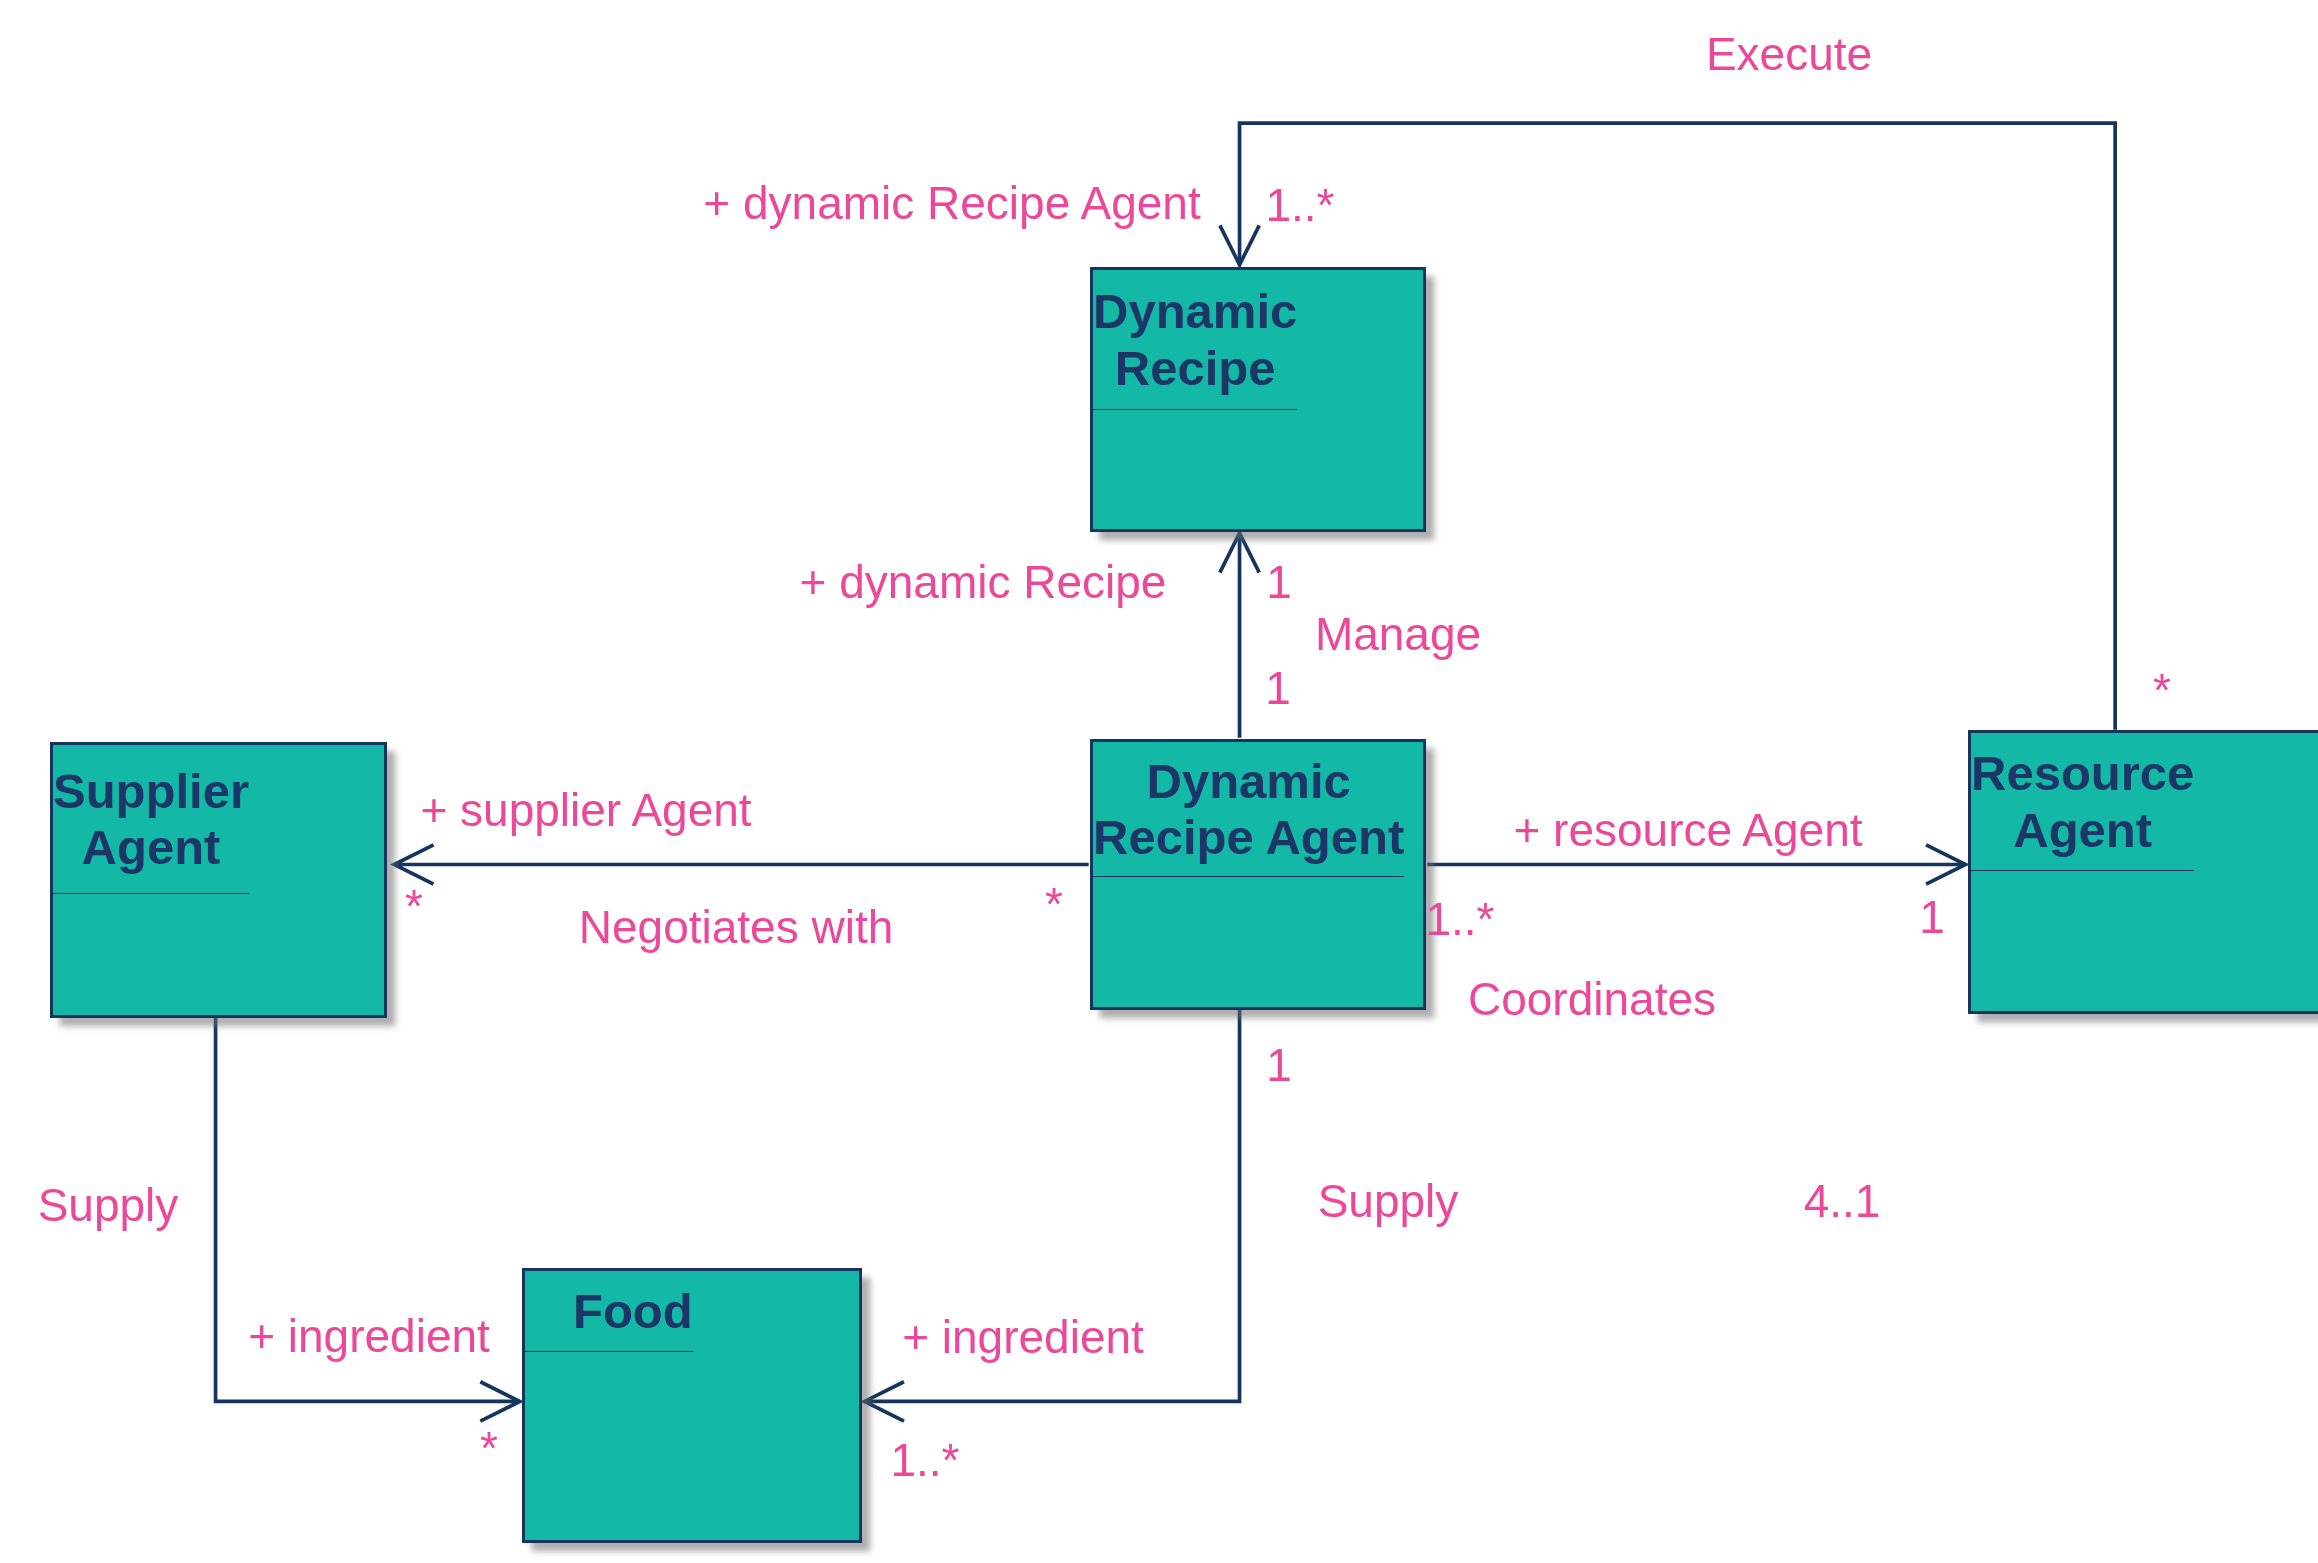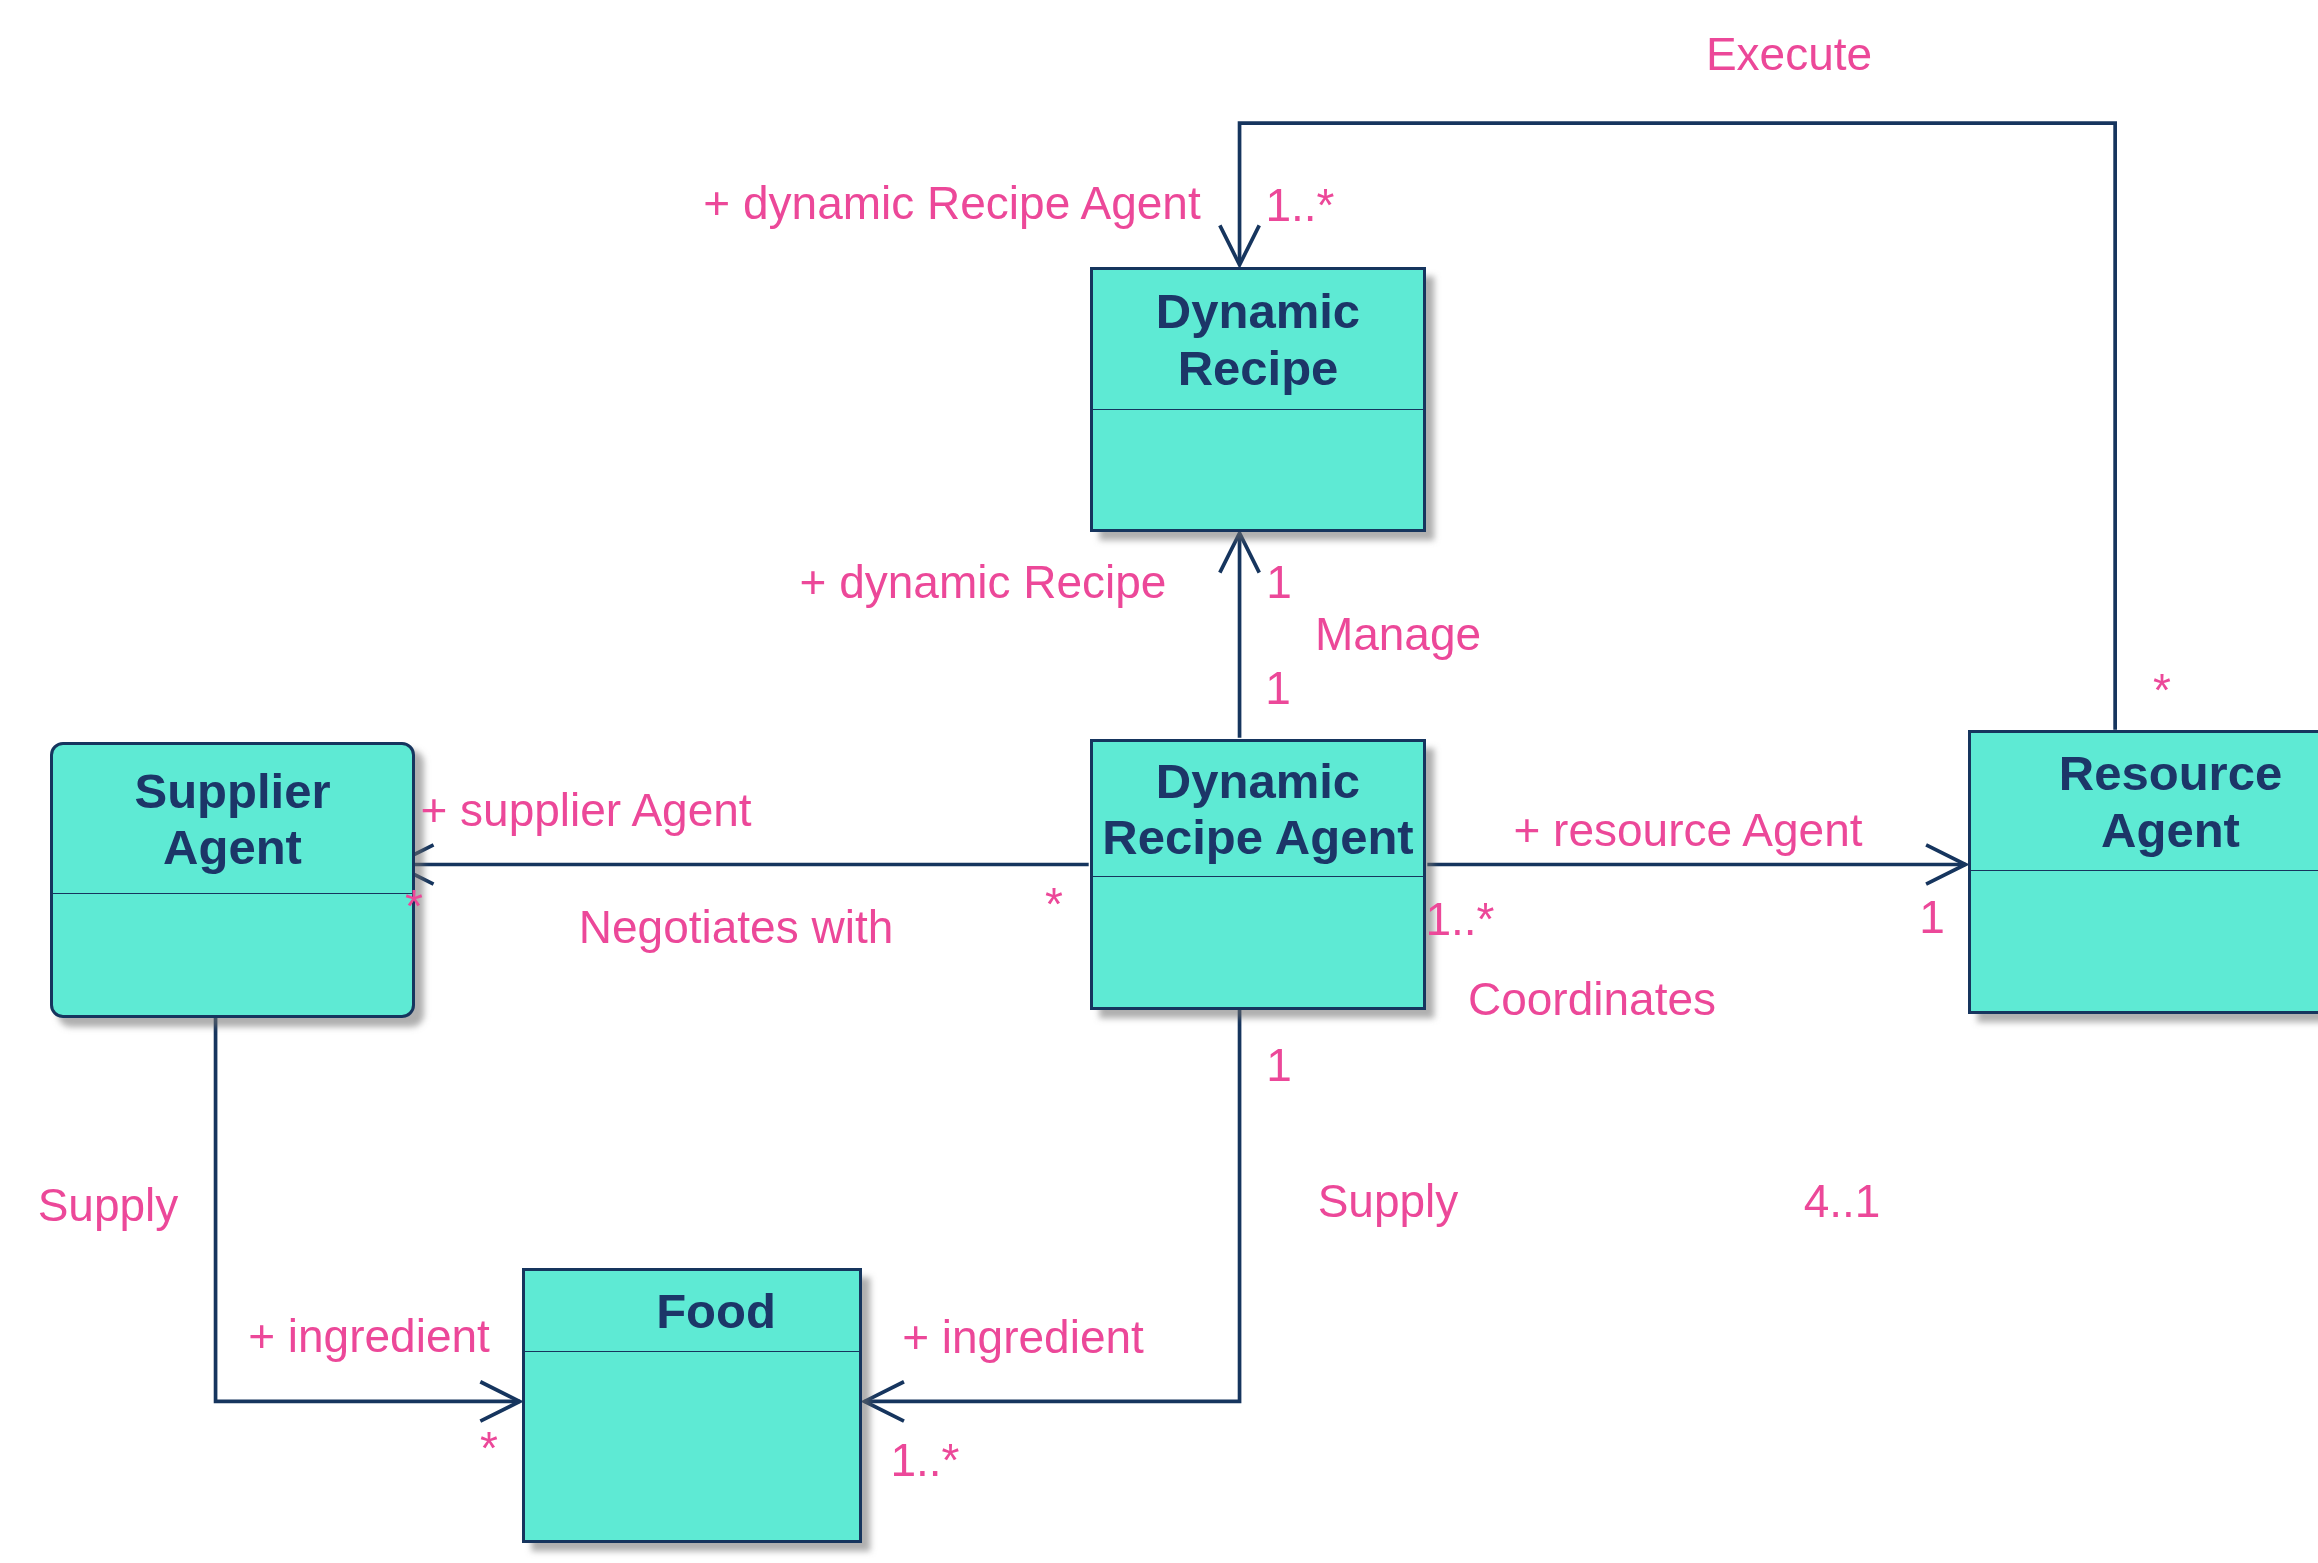--- a/index.html
+++ b/index.html
@@ -7,25 +7,25 @@
     position:relative;
     width:2319px;height:1564px;
     background:#ffffff;
     font-family:"Liberation Sans", sans-serif;
     overflow:hidden;
   }
   #wires{position:absolute;left:0;top:0;width:2319px;height:1564px;}
 
   .uml-class{
     position:absolute;
-    background:#5eead4;
+    background:#14b8a6;
     border:3.7px solid #16355e;
     box-shadow:8.6px 8.6px 6.2px rgba(110,110,110,0.55);
     box-sizing:border-box;
-    display:flex;flex-direction:column;
+    display:flex;flex-direction:row;
   }
   .uml-class .title-compartment{
     display:flex;align-items:center;justify-content:center;
     font-weight:bold;
     font-size:49px;line-height:1.15;
     color:#1c3668;
     text-align:center;
     white-space:pre-line;
     border-bottom:1.8px solid #16355e;
   }
@@ -68,21 +68,21 @@
       <polyline points="780,2244 844,2276 780,2308"></polyline>
     </g>
   </svg>
 
   <div class="uml-class" style="left:1090px;top:267px;width:336px;height:265px;">
     <div class="title-compartment" style="height:139px;">Dynamic
 Recipe</div>
     <div class="body-compartment"></div>
   </div>
 
-  <div class="uml-class" style="left:50px;top:742px;width:365px;height:276px;border-radius:13px;">
+  <div class="uml-class" style="left:50px;top:742px;width:337px;height:276px;">
     <div class="title-compartment" style="height:148px;">Supplier
 Agent</div>
     <div class="body-compartment"></div>
   </div>
 
   <div class="uml-class" style="left:1090px;top:739px;width:336px;height:271px;">
     <div class="title-compartment" style="height:134px;">Dynamic
 Recipe Agent</div>
     <div class="body-compartment"></div>
   </div>

